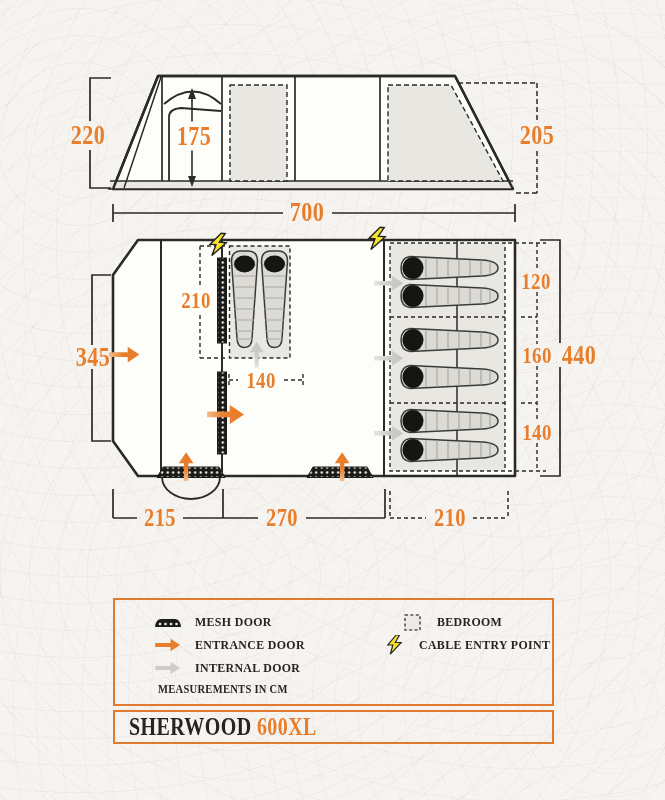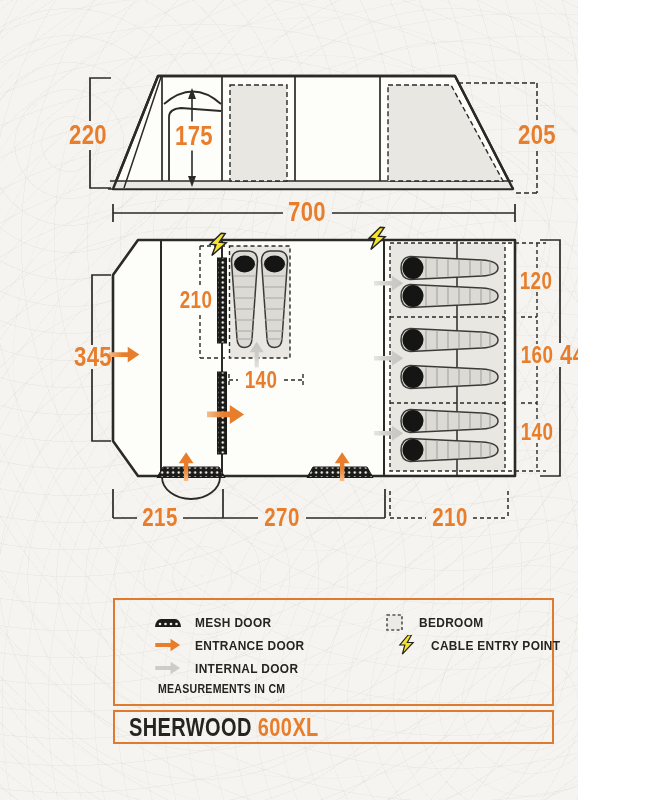--- a/index.html
+++ b/index.html
@@ -1,25 +1,25 @@
 <!DOCTYPE html>
 <html><head>
 <meta charset="utf-8">
 <style>
   html,body{margin:0;padding:0;}
   #app{
-    position:relative;width:578px;height:800px;overflow:hidden;
+    position:relative;width:665px;height:800px;overflow:hidden;
     background-color:#f6f4f1;
     background-image:
       repeating-radial-gradient(circle at 12% 18%, rgba(175,165,150,0.10) 0 1px, transparent 1px 27px),
       repeating-radial-gradient(circle at 78% 30%, rgba(175,165,150,0.09) 0 1px, transparent 1px 33px),
       repeating-radial-gradient(circle at 35% 72%, rgba(175,165,150,0.09) 0 1px, transparent 1px 29px),
       repeating-radial-gradient(circle at 92% 88%, rgba(175,165,150,0.08) 0 1px, transparent 1px 23px),
       repeating-radial-gradient(circle at 55% 45%, rgba(175,165,150,0.06) 0 1px, transparent 1px 38px);
-    font-family:Liberation Sans, sans-serif;
+    font-family:Liberation Serif, serif;
   }
   svg.art{position:absolute;left:0;top:0;}
   .dim{
     position:absolute;color:#E87E2B;font-weight:700;white-space:nowrap;
     transform:translate(-50%,-50%) scaleX(0.82);letter-spacing:0.5px;line-height:1;
   }
   .dim.chip{background:#fdfdfa;padding:1px 3px;}
   .fs27{font-size:27px;} .fs25{font-size:25px;} .fs23{font-size:23px;}
   .legend-box{
     position:absolute;left:113px;top:598px;width:441px;height:108px;
@@ -215,29 +215,29 @@
     <div class="lrow" style="left:38px;top:59px;">
       <span class="ic">
         <svg width="28" height="14" viewBox="0 0 40 22">
             <path d="M0,8 H24 V1 L39,11 L24,21 V14 H0 Z" fill="#CDCCC8"></path>
           </svg>
       </span>
       <span class="ltext" style="margin-left:12px;">INTERNAL DOOR</span>
     </div>
     <div class="lnote">MEASUREMENTS IN CM</div>
 
-    <div class="lrow" style="left:264px;top:13px;align-items:center;">
+    <div class="lrow" style="left:282px;top:13px;align-items:center;">
       <span class="ic">
         <svg width="17" height="17" viewBox="0 0 17 17">
           <rect x="1" y="1" width="15" height="15" fill="#ECEAE5" stroke="#55534E" stroke-width="1.6" stroke-dasharray="3 2.4"></rect>
         </svg>
       </span>
       <span class="ltext" style="margin-left:10px;">BEDROOM</span>
     </div>
-    <div class="lrow" style="left:276px;top:36px;">
+    <div class="lrow" style="left:264px;top:36px;">
       <span class="ic">
         <svg width="17" height="20" viewBox="0 0 18 24">
           <path d="M11,0 L1,12 H7 L4,23 L17,9 H10 L15,0 Z" fill="#F5E32C" stroke="#22211F" stroke-width="1.4"></path>
         </svg>
       </span>
       <span class="ltext" style="margin-left:10px;">CABLE ENTRY POINT</span>
     </div>
   </div>
 
   <div class="title-bar">

